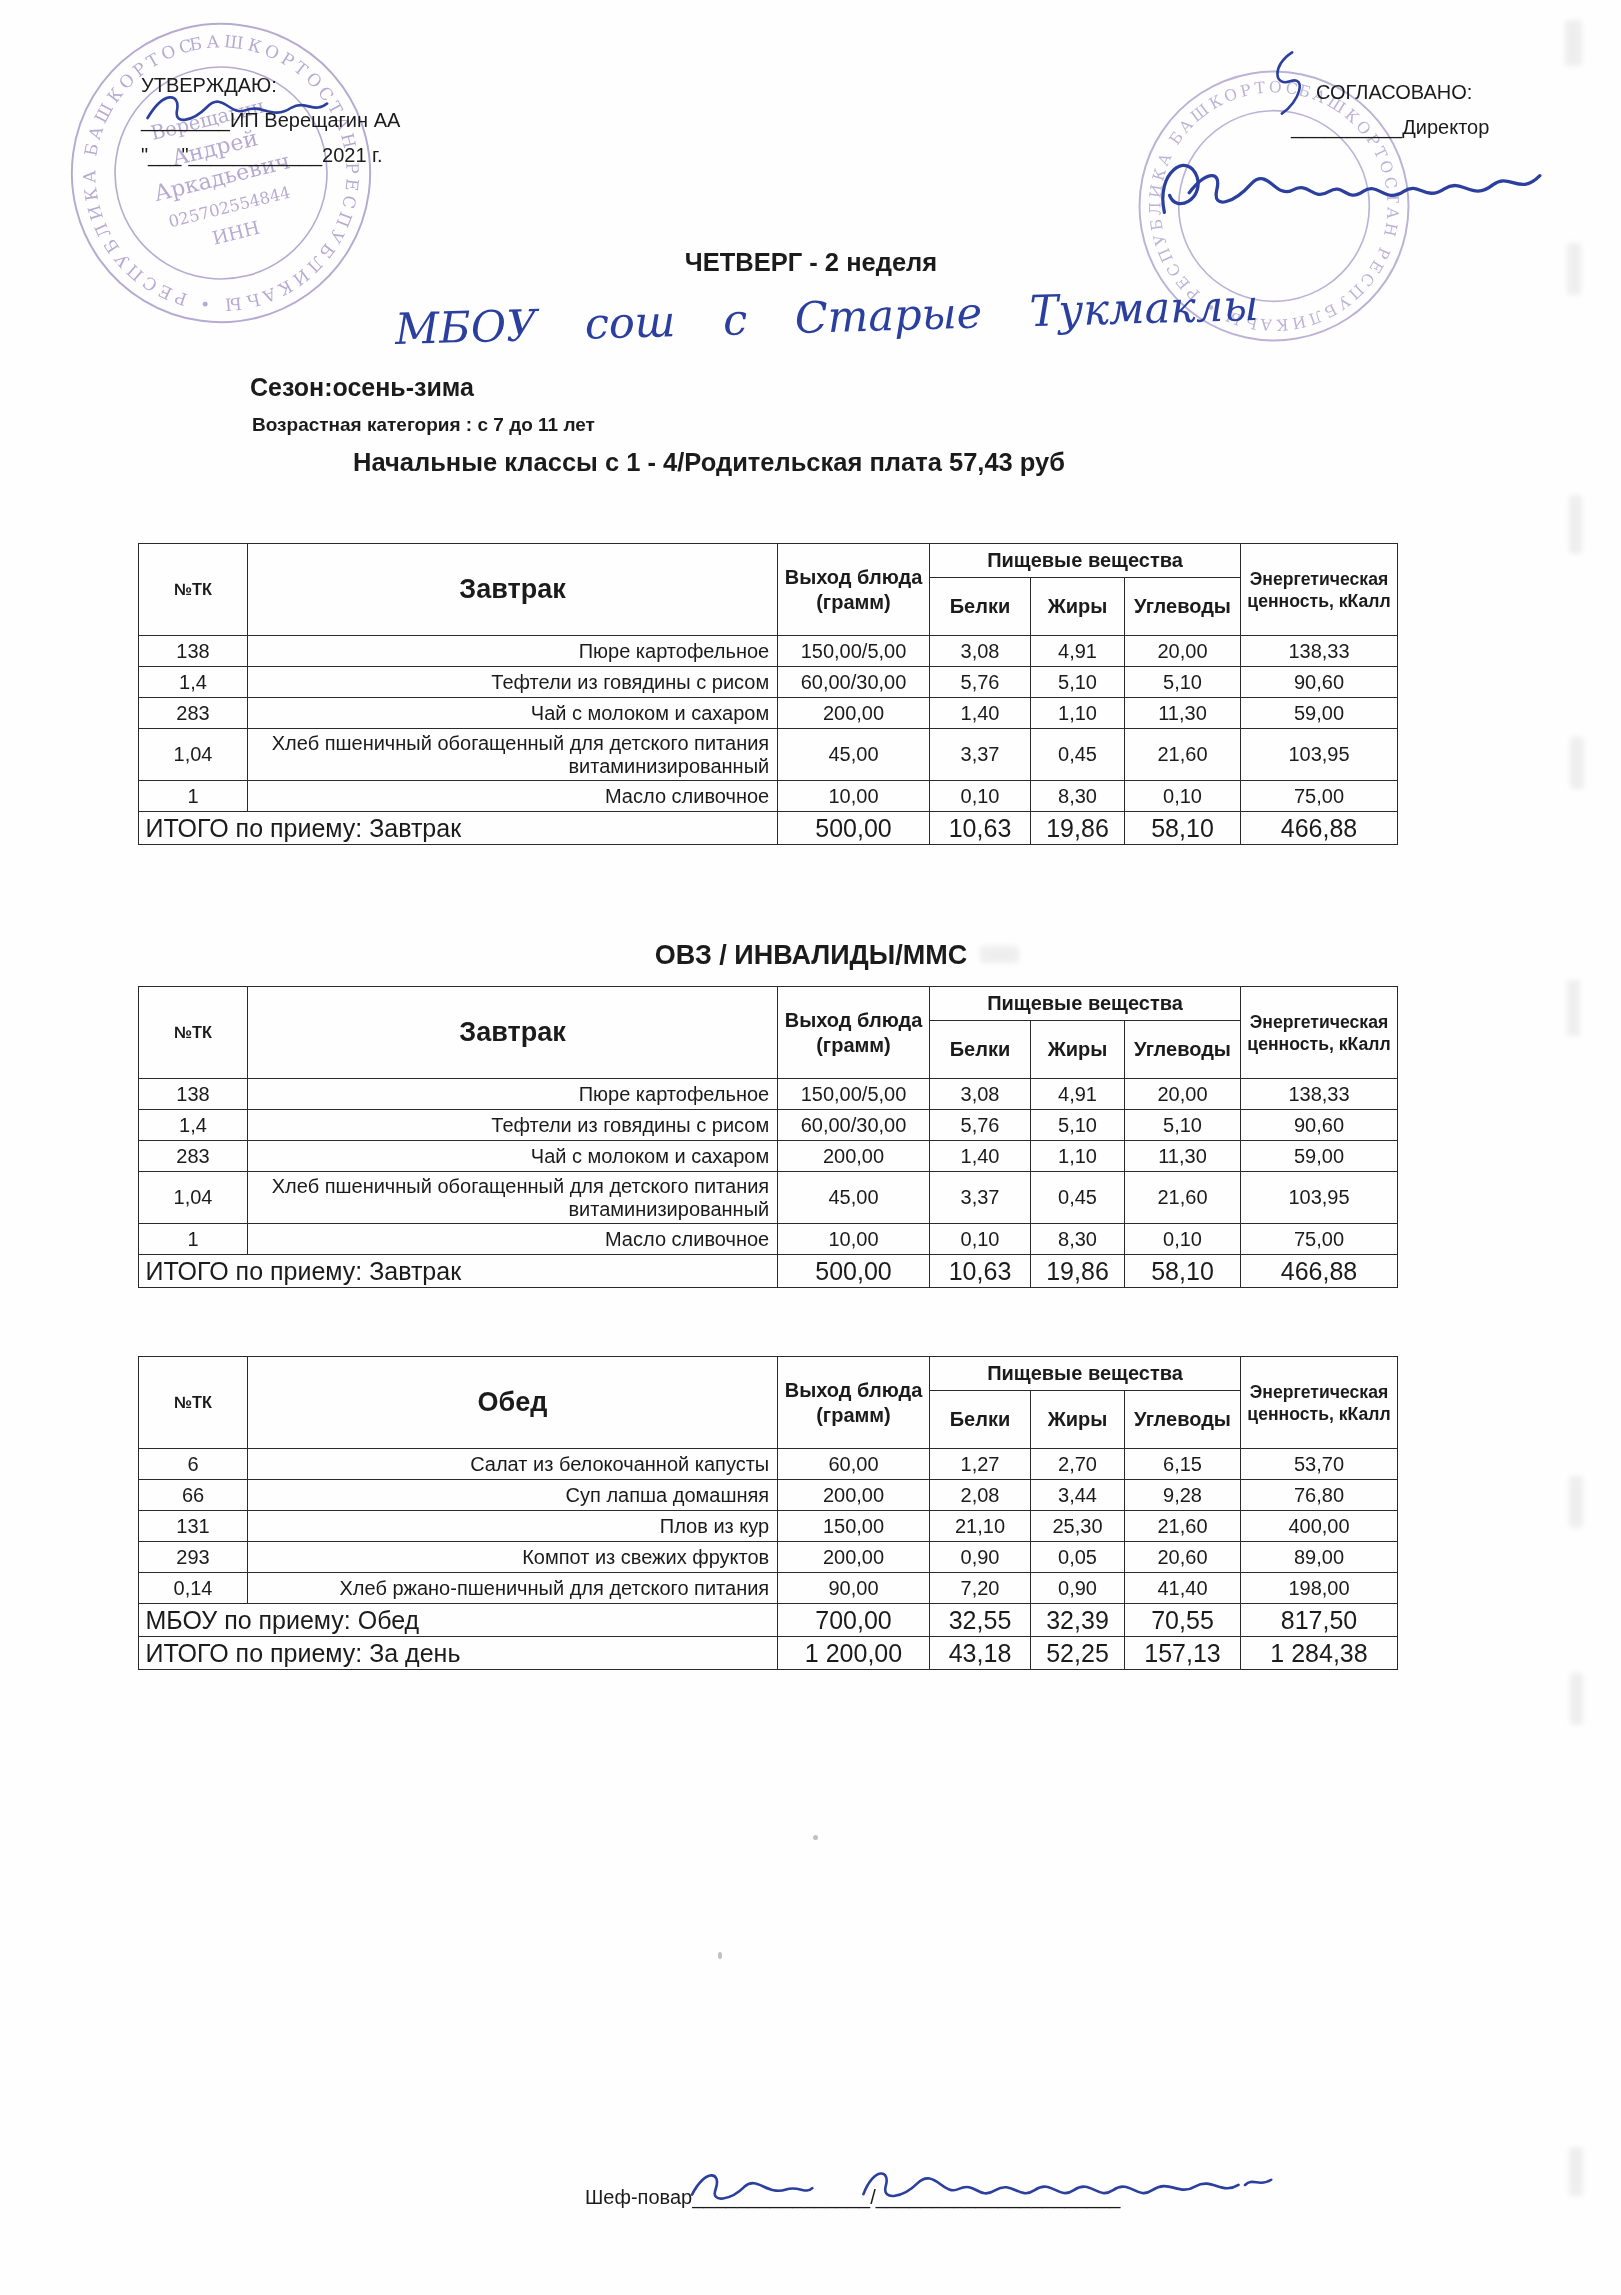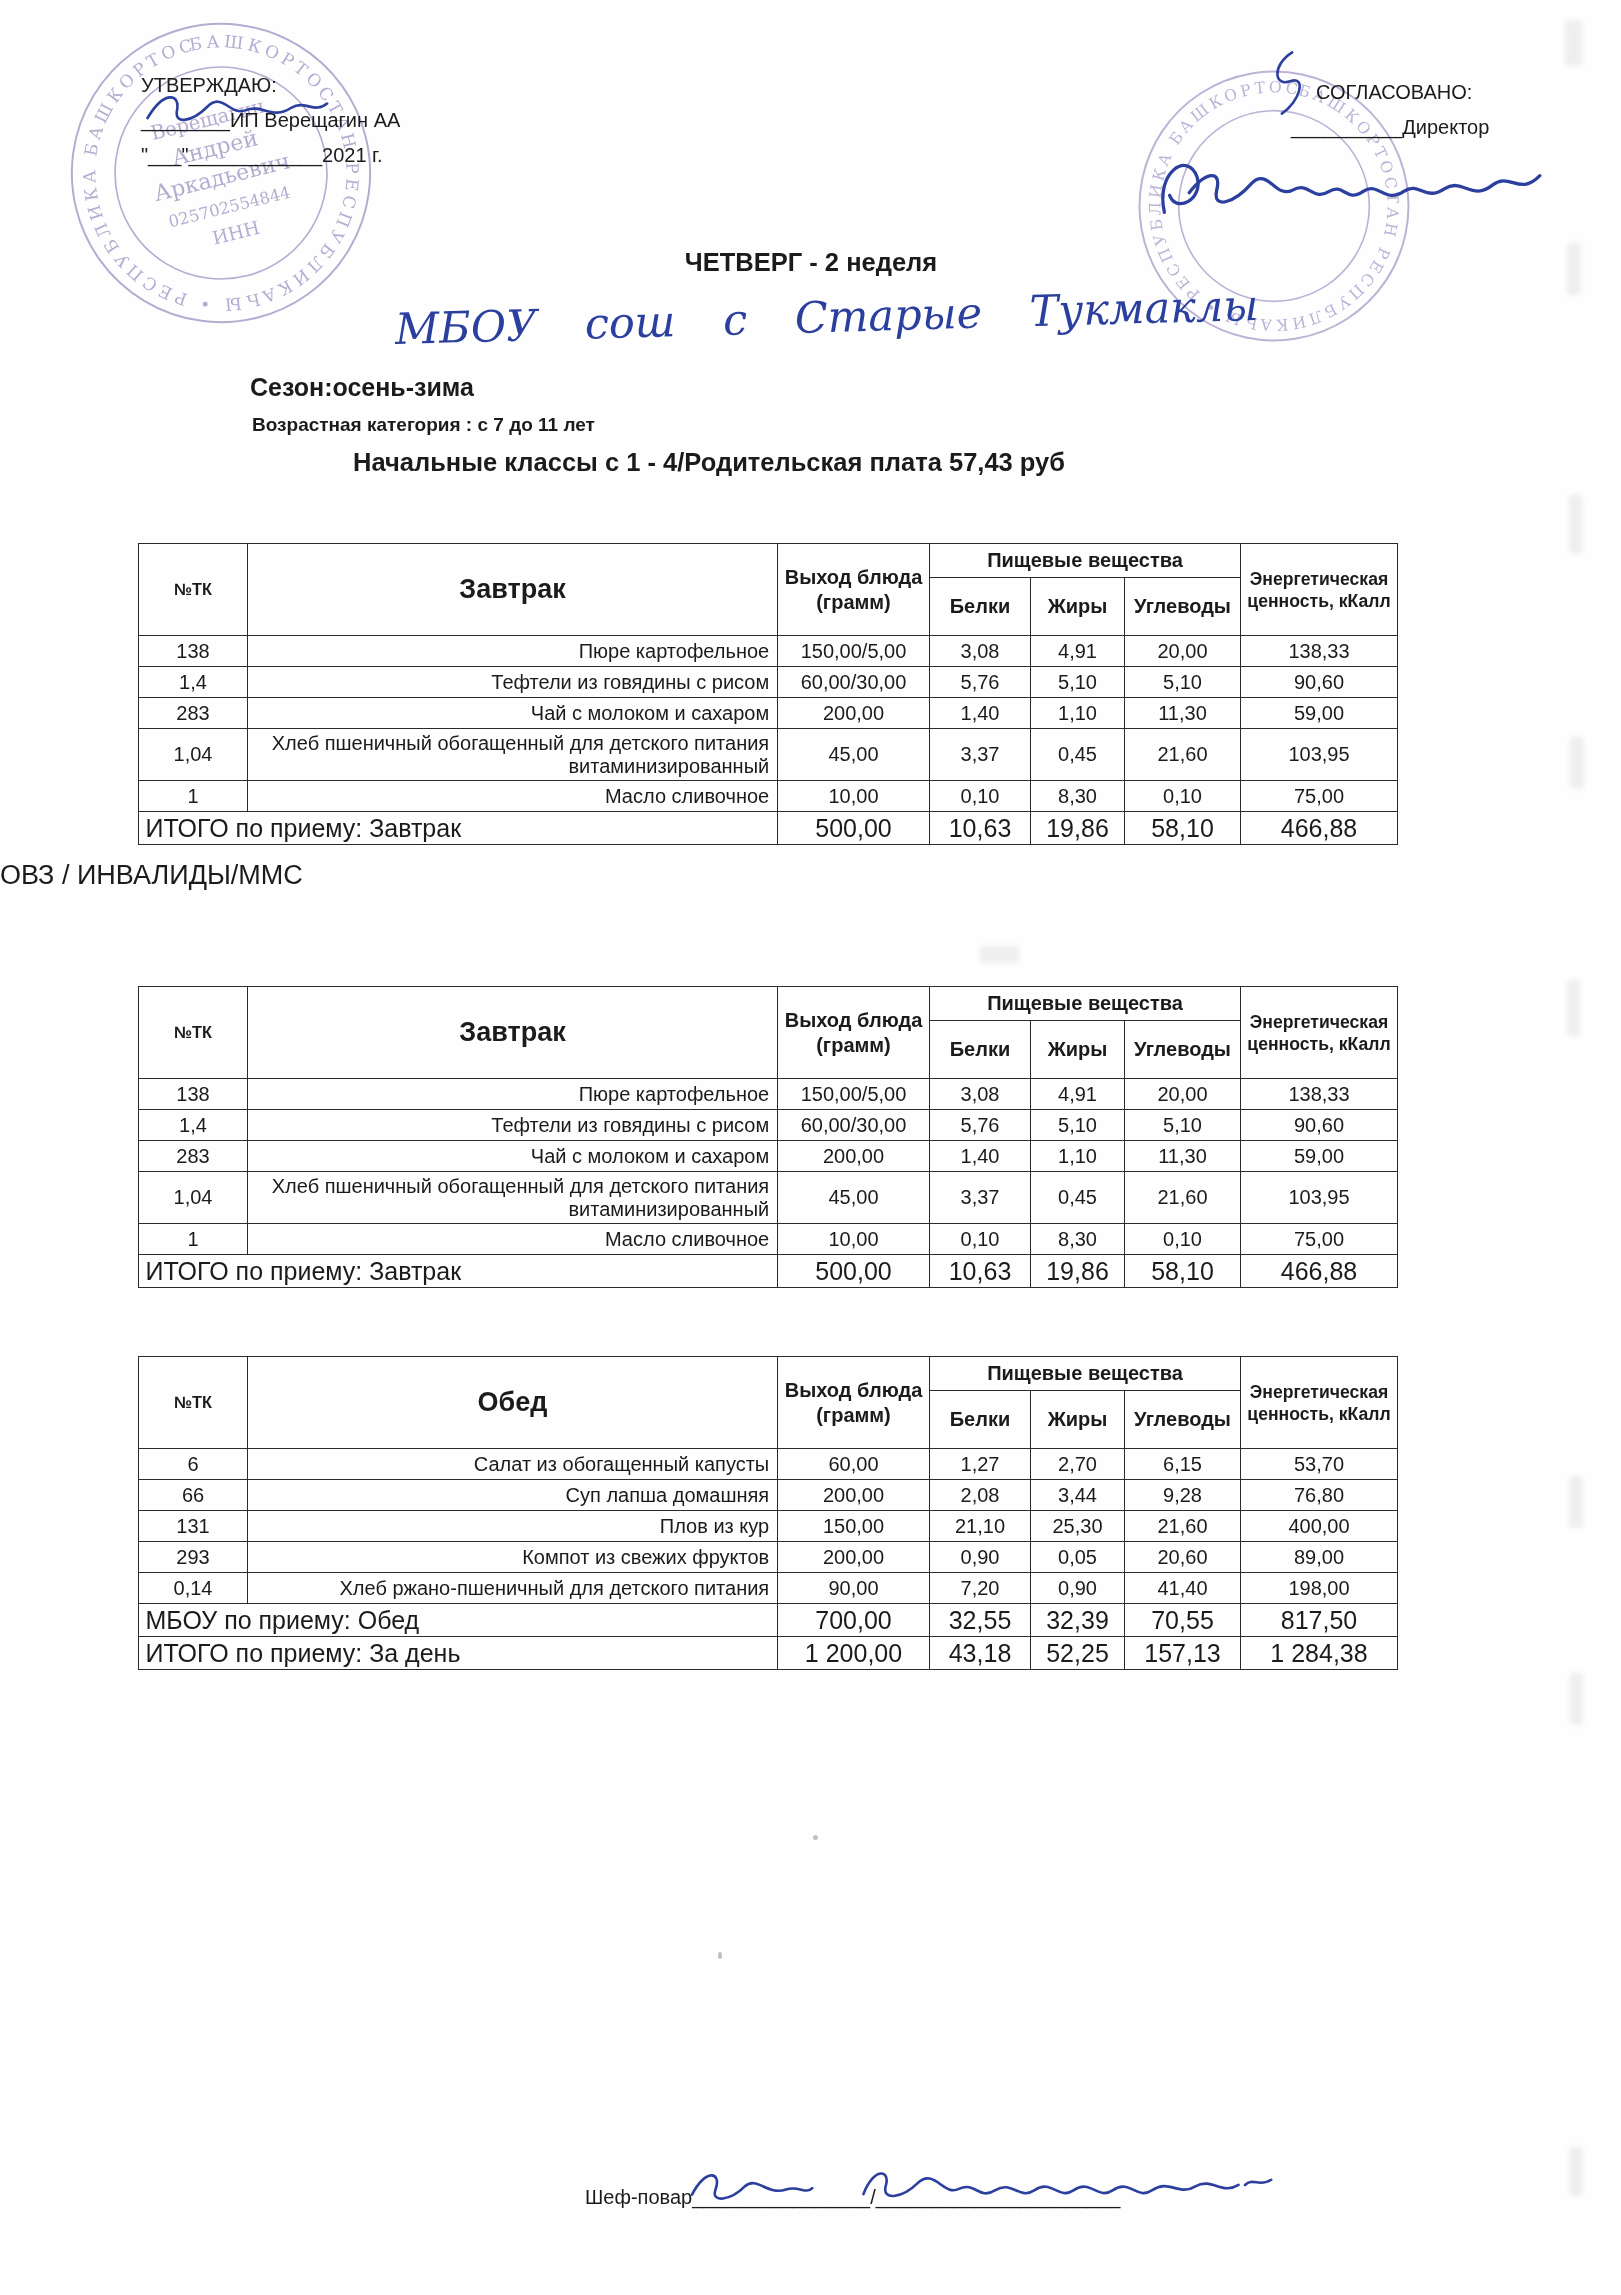--- a/index.html
+++ b/index.html
@@ -15,21 +15,21 @@
   .approve-block{left:141px;top:68px;font-size:20px;line-height:35px;z-index:3;}
   .agree-block{left:1291px;top:75px;font-size:20px;line-height:35px;z-index:3;}
   .agree-block .l1{padding-left:25px;}
   .menu-title{left:0;top:69px;width:100%;text-align:center;font-size:37px;font-weight:bold;letter-spacing:1.3px;z-index:3;}
   .day-title{left:0;top:248px;width:100%;text-align:center;font-size:25.5px;font-weight:bold;z-index:3;}
   .school-hw{left:395px;top:292px;font-family:"DejaVu Serif",serif;font-style:italic;font-size:43px;
     color:var(--ink);transform:rotate(-1.6deg);word-spacing:34px;white-space:nowrap;z-index:3;}
   .season{left:250px;top:373px;font-size:25px;font-weight:bold;}
   .age{left:252px;top:414px;font-size:19px;font-weight:bold;}
   .class-line{left:353px;top:448px;font-size:25.5px;font-weight:bold;}
-  .ovz-title{left:0;top:860px;width:100%;text-align:left;font-size:27px;font-weight:normal;}
+  .ovz-title{left:0;top:940px;width:100%;text-align:center;font-size:27px;font-weight:bold;}
 
   
   .menu-table{position:absolute;left:138px;border-collapse:collapse;table-layout:fixed;width:1260px;}
   .t1{top:543px}.t2{top:986px}.t3{top:1356px}
   .menu-table th,.menu-table td{border:1.3px solid #2a2a2a;vertical-align:middle;}
   .menu-table thead th{font-weight:bold;text-align:center;}
   .tk-h{font-size:16.3px;}
   .meal-h{font-size:27px;}
   .out-h{font-size:20px;line-height:25px;}
   .nut-h{font-size:20px;height:34px;}
@@ -340,21 +340,21 @@
         </tr>
         <tr>
           <th class="sub-h">Белки</th>
           <th class="sub-h">Жиры</th>
           <th class="sub-h">Углеводы</th>
         </tr>
       </thead>
       <tbody>
         <tr class="data-row">
           <td class="tk">6</td>
-          <td class="dish">Салат из обогащенный капусты</td>
+          <td class="dish">Салат из белокочанной капусты</td>
           <td class="num">60,00</td>
           <td class="num">1,27</td>
           <td class="num">2,70</td>
           <td class="num">6,15</td>
           <td class="num">53,70</td>
         </tr>
         <tr class="data-row">
           <td class="tk">66</td>
           <td class="dish">Суп лапша домашняя</td>
           <td class="num">200,00</td>

